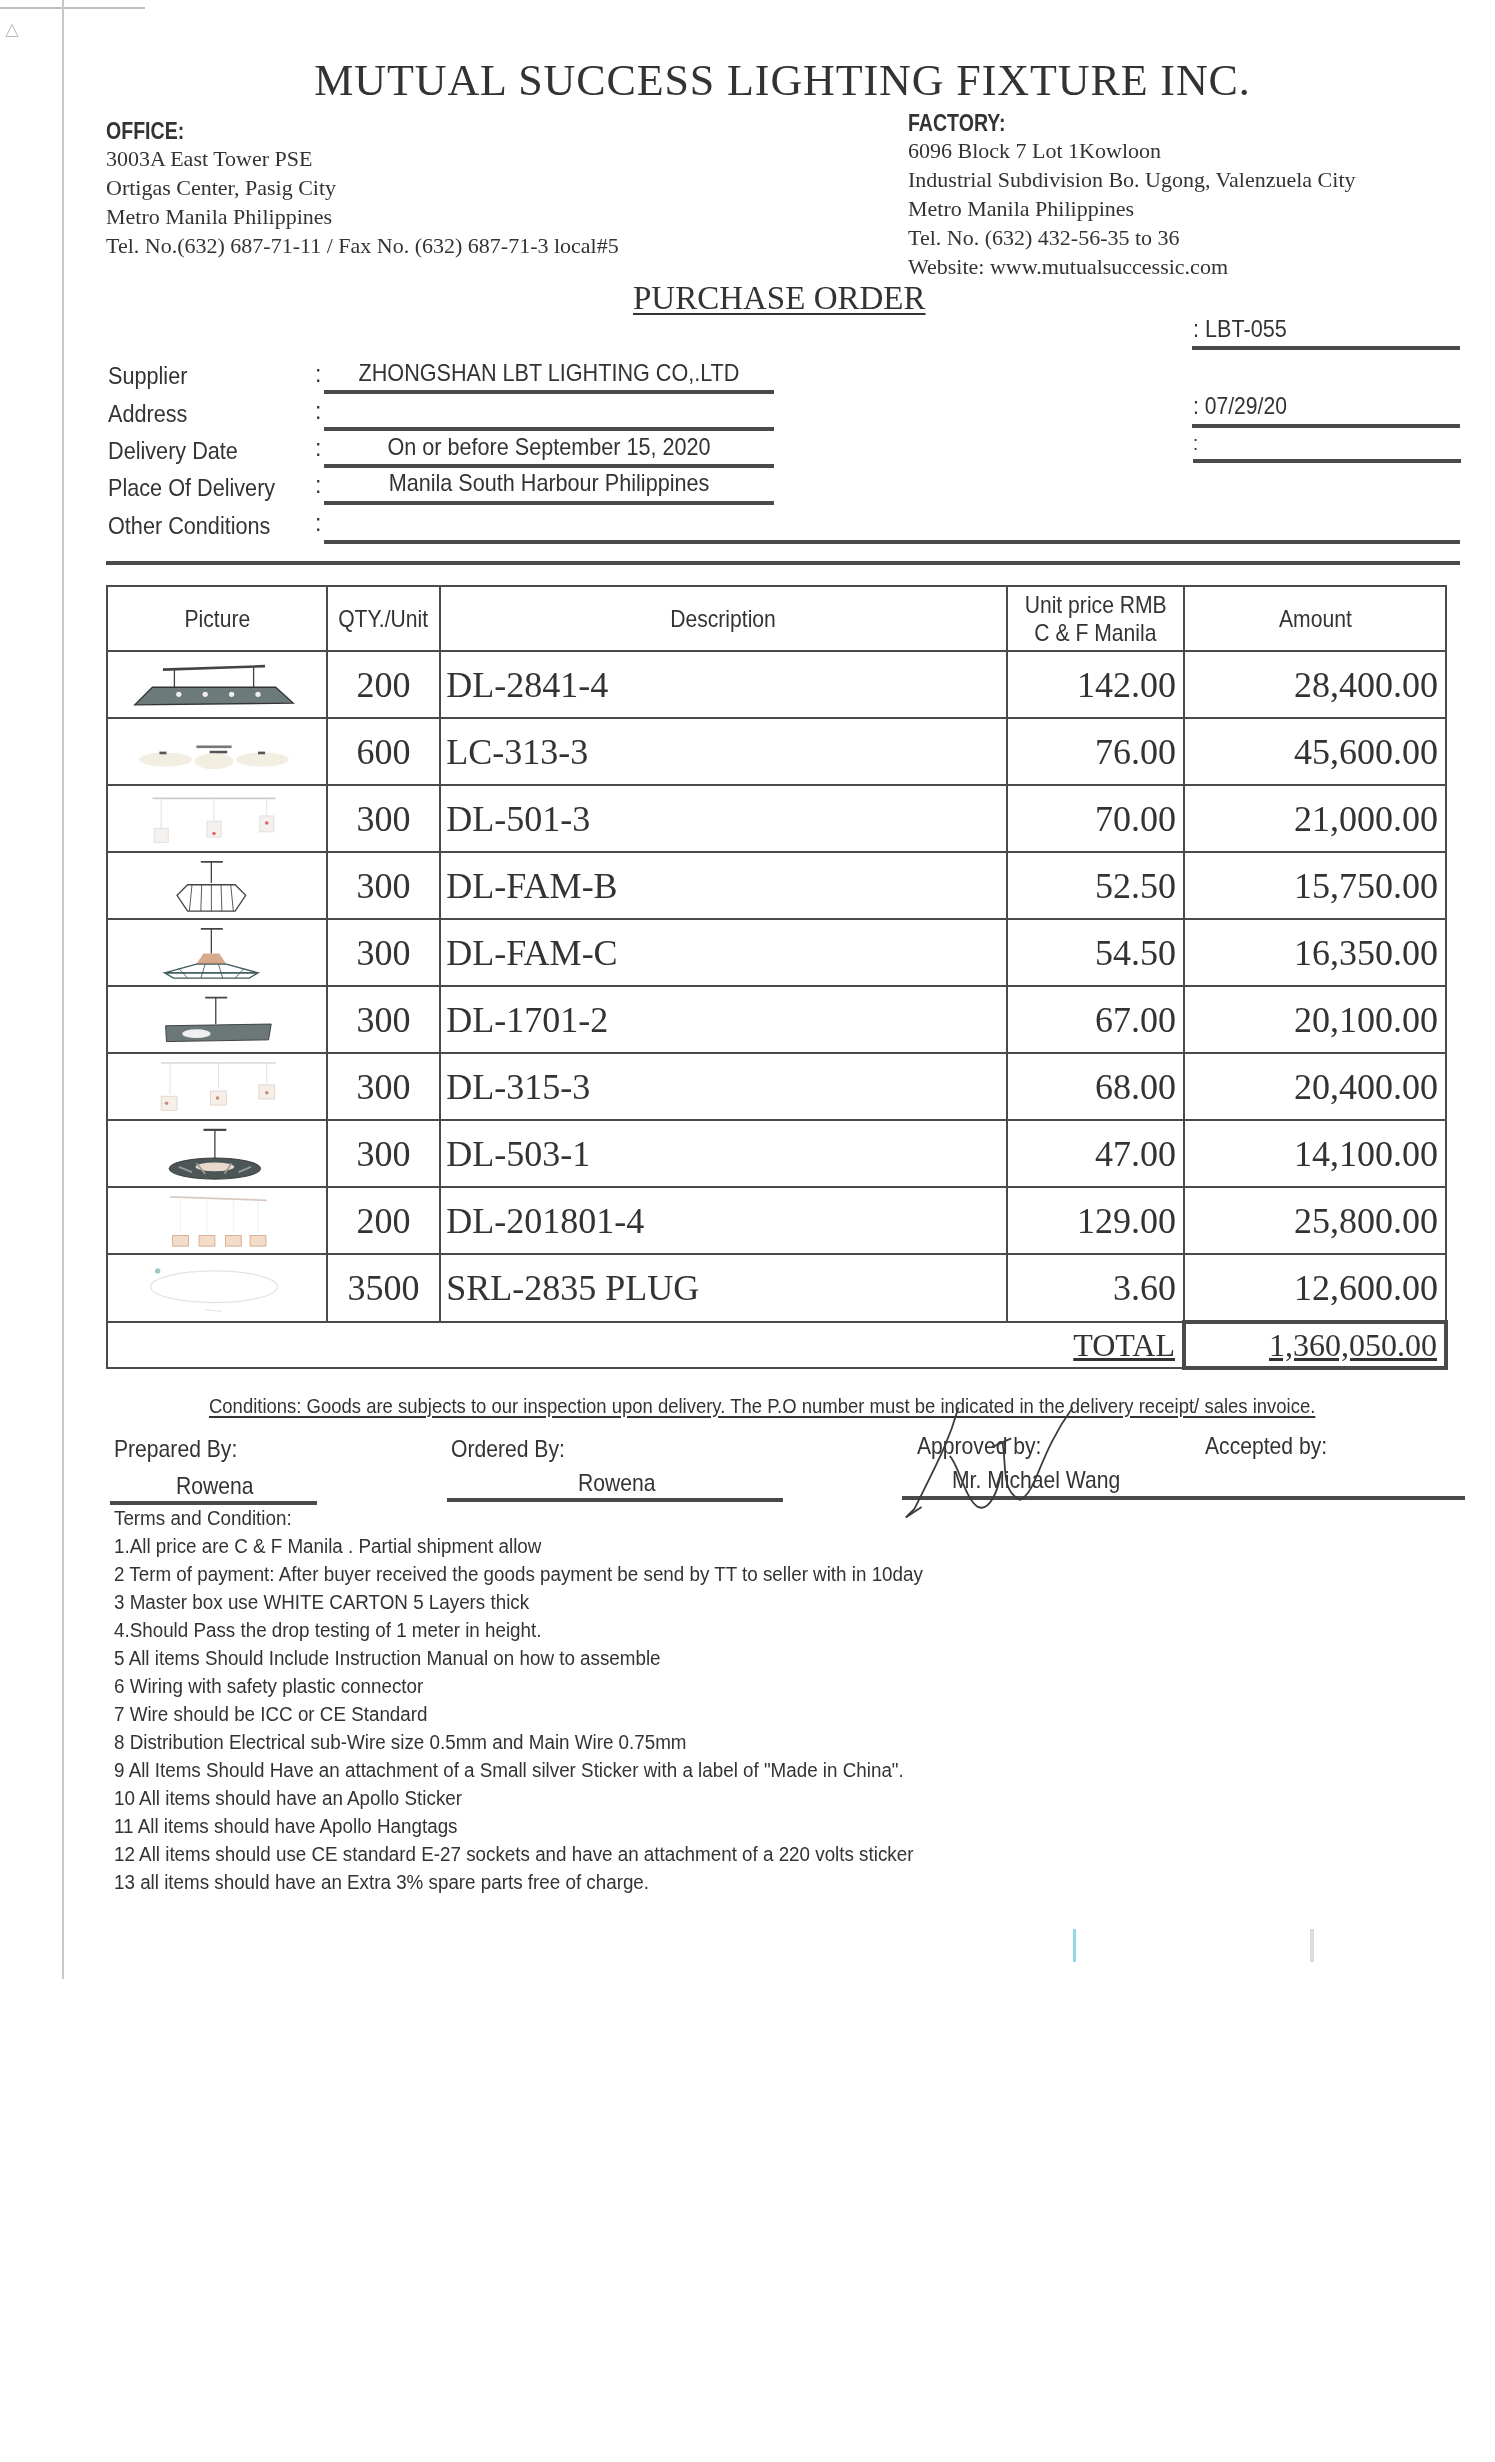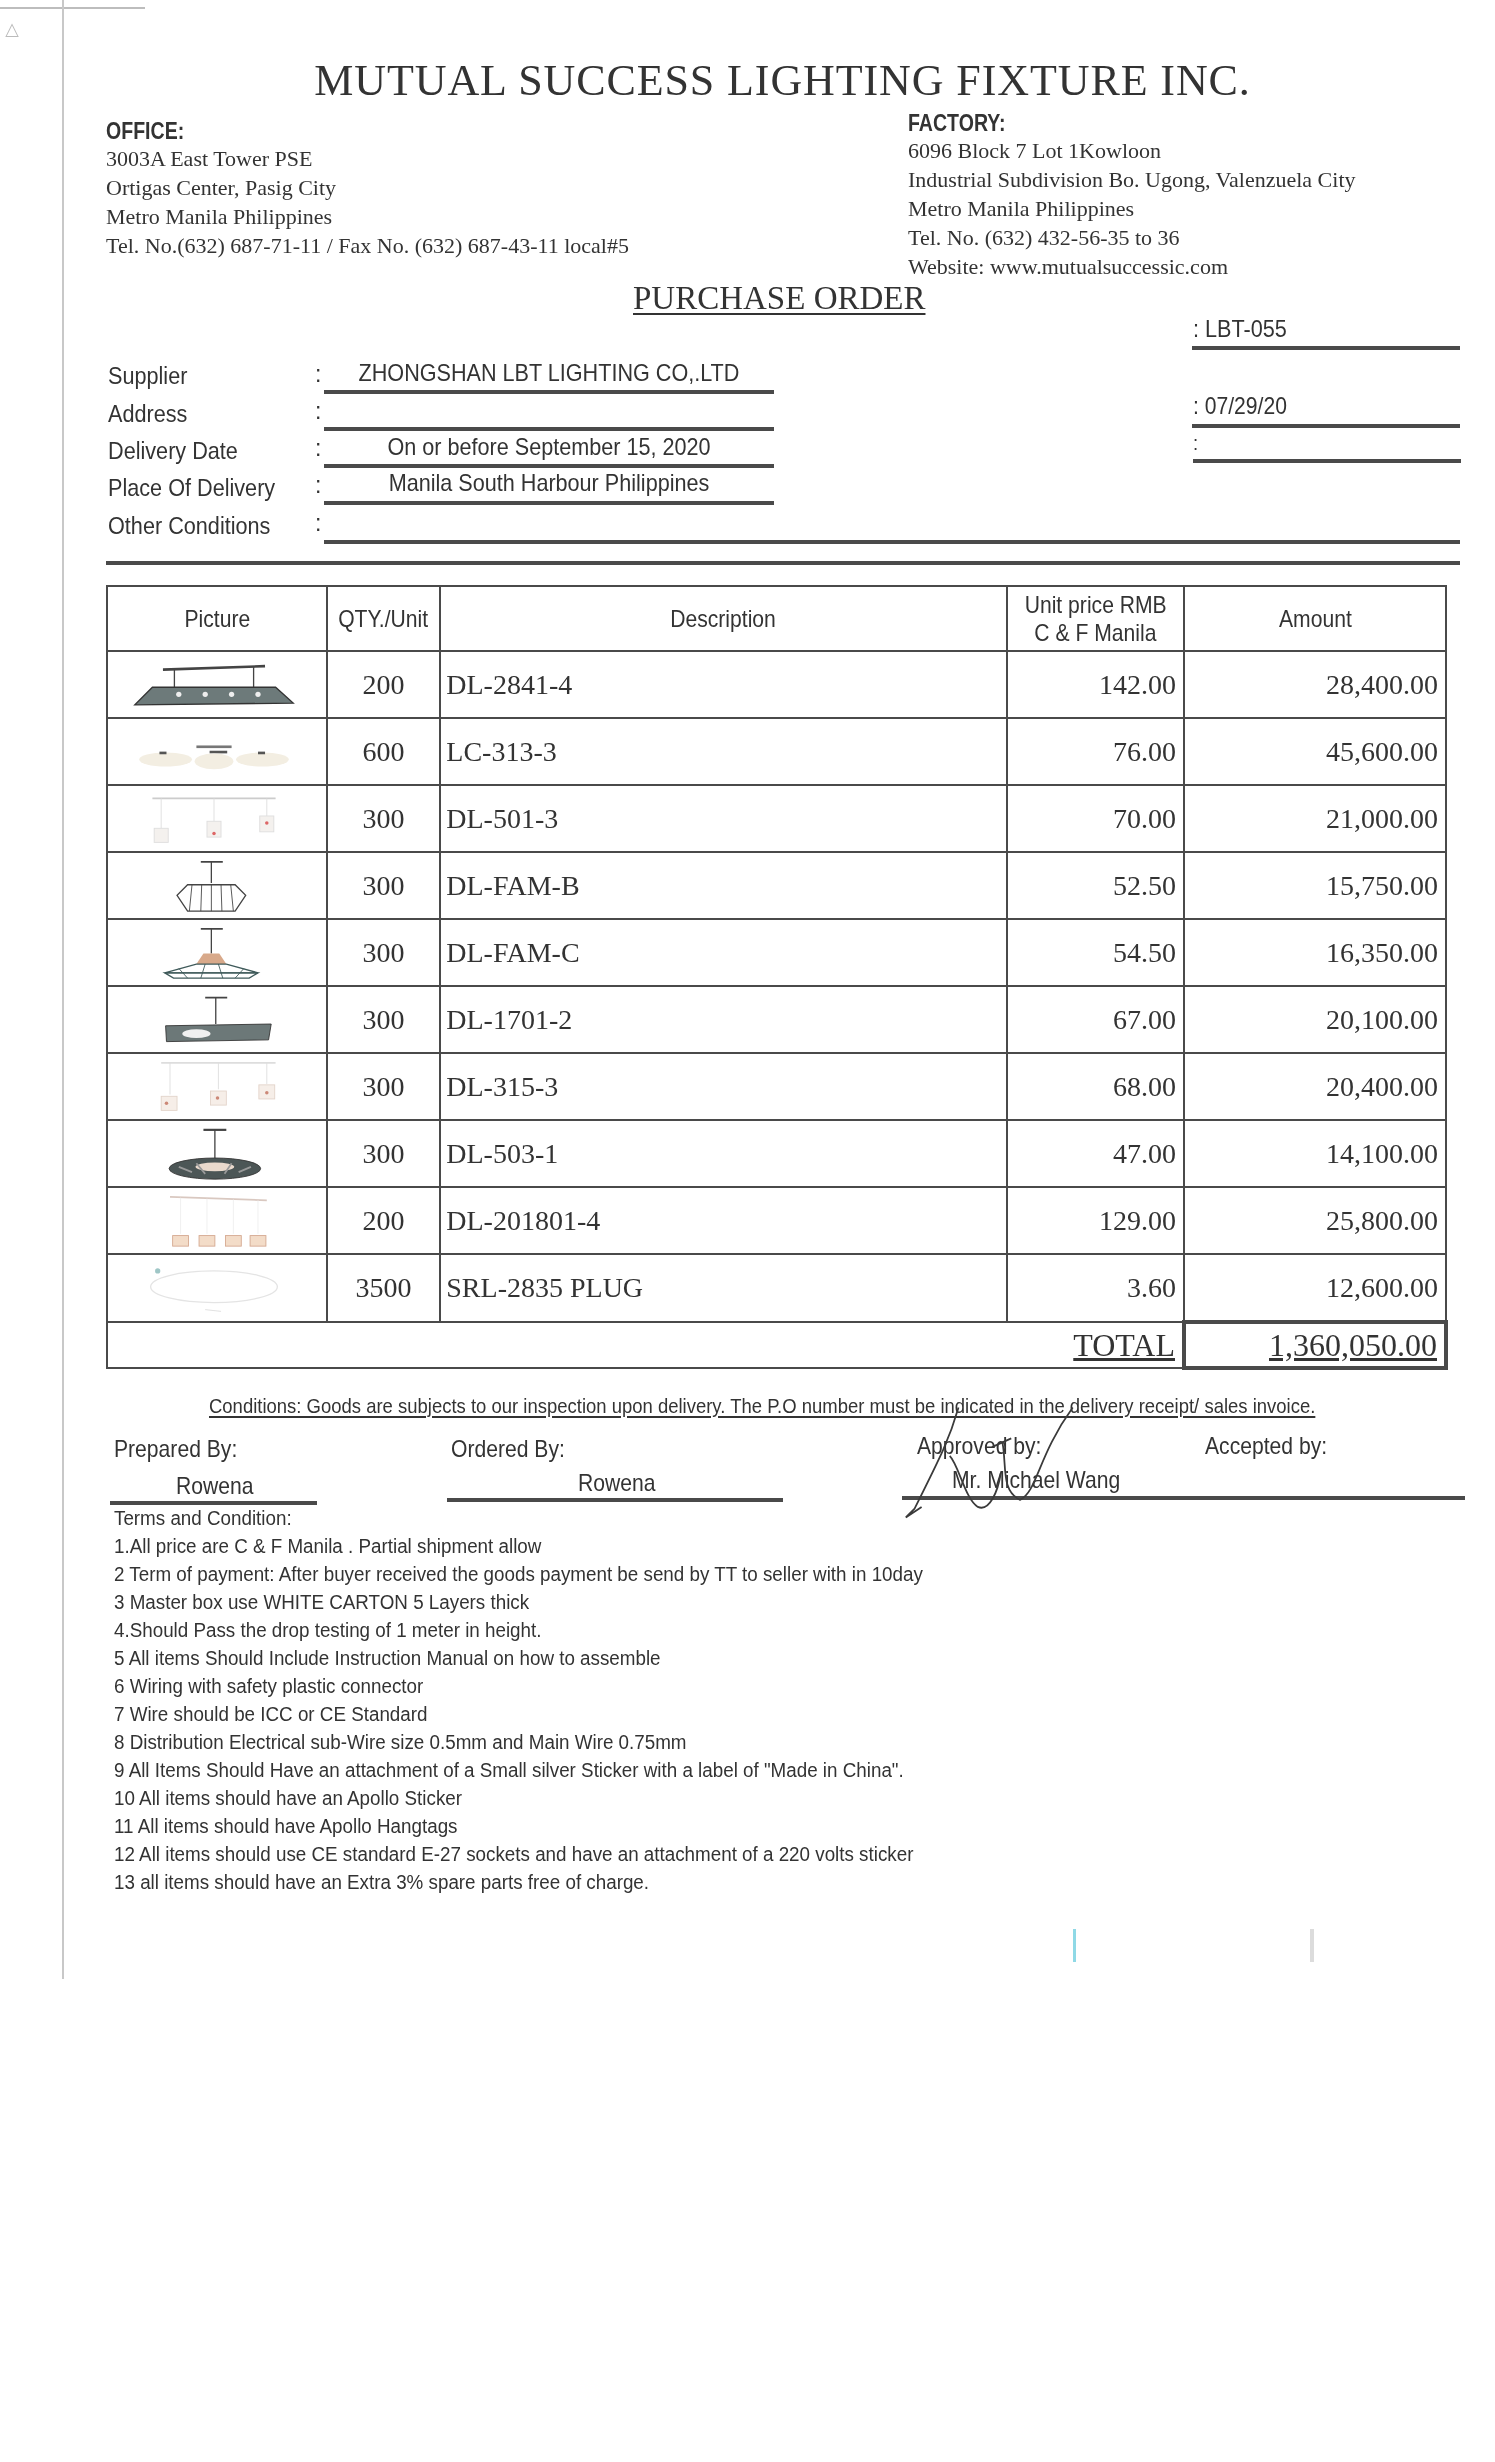--- a/index.html
+++ b/index.html
@@ -15,21 +15,21 @@
   .addr { font-size:22px; line-height:29px; color:#333; }
   .po-title { left:633px; top:280px; font-size:33px; text-decoration:underline; text-decoration-thickness:1.8px; text-underline-offset:4.4px; color:#333; }
   .field-label { font-size:24.6px; color:#333; transform:scaleX(0.88); transform-origin:left; }
   .field-colon { font-size:23px; color:#333; }
   .field-value { font-size:24px; color:#333; transform:scaleX(0.9); transform-origin:center; text-align:center; }
   .rule { position:absolute; height:3.5px; background:#4a4a4a; }
   table.items { position:absolute; left:106px; top:585px; width:1338px; border-collapse:collapse; table-layout:fixed;padding-left:45px; }
   table.items td, table.items th { border:2.6px solid #4a4a4a; padding:0; }
   table.items th { height:63px; font-weight:normal; font-family:"Liberation Sans", sans-serif; font-size:24px; color:#333; }
   table.items th .sq { display:inline-block; transform:scaleX(0.88); }
-  table.items td { height:65px; font-family:"Liberation Serif", serif; font-size:28px; color:#333; }
+  table.items td { height:65px; font-family:"Liberation Serif", serif; font-size:36px; color:#333; }
   td.qty { text-align:center; }
   td.desc { padding-left:5.3px !important; }
   td.num { text-align:right; padding-right:7px !important; }
   td.pic { position:relative; }
   tr.total td { height:42px; font-size:32px;text-decoration:underline; }
   tr.total td.total-amt { border:4.4px solid #4a4a4a; }
   .lamp { position:absolute; left:17.6px; top:7px; width:176px; height:53px; }
   .conditions { left:209px; top:1394px; font-size:21px; color:#333; text-decoration:underline; text-decoration-thickness:1.8px; text-underline-offset:2.6px; transform:scaleX(0.88); transform-origin:left; }
   .sig-label { font-size:24px; color:#333; transform:scaleX(0.88); transform-origin:left; }
   .sig-name { font-size:24px; color:#333; transform:scaleX(0.88); transform-origin:left; }
@@ -48,21 +48,21 @@
 <div class="artifact-blue"></div>
 <div class="artifact-grey"></div>
 
 <div class="abs title serif">MUTUAL SUCCESS LIGHTING FIXTURE  INC.</div>
 
 <div class="abs sans hdr-label" style="left:106px;top:118px;">OFFICE:</div>
 <div class="abs serif addr" style="left:106px;top:144px;">
   <div>3003A East Tower PSE</div>
   <div>Ortigas Center, Pasig City</div>
   <div>Metro Manila Philippines</div>
-  <div>Tel. No.(632) 687-71-11 / Fax No. (632) 687-43-11 local#5</div>
+  <div>Tel. No.(632) 687-71-11 / Fax No. (632) 687-71-3 local#5</div>
 </div>
 
 <div class="abs sans hdr-label" style="left:908px;top:110px;">FACTORY:</div>
 <div class="abs serif addr" style="left:908px;top:136px;">
   <div>6096 Block 7 Lot 1Kowloon</div>
   <div>Industrial Subdivision Bo. Ugong, Valenzuela City</div>
   <div>Metro Manila Philippines</div>
   <div>Tel. No. (632) 432-56-35 to 36</div>
   <div>Website: www.mutualsuccessic.com</div>
 </div>

